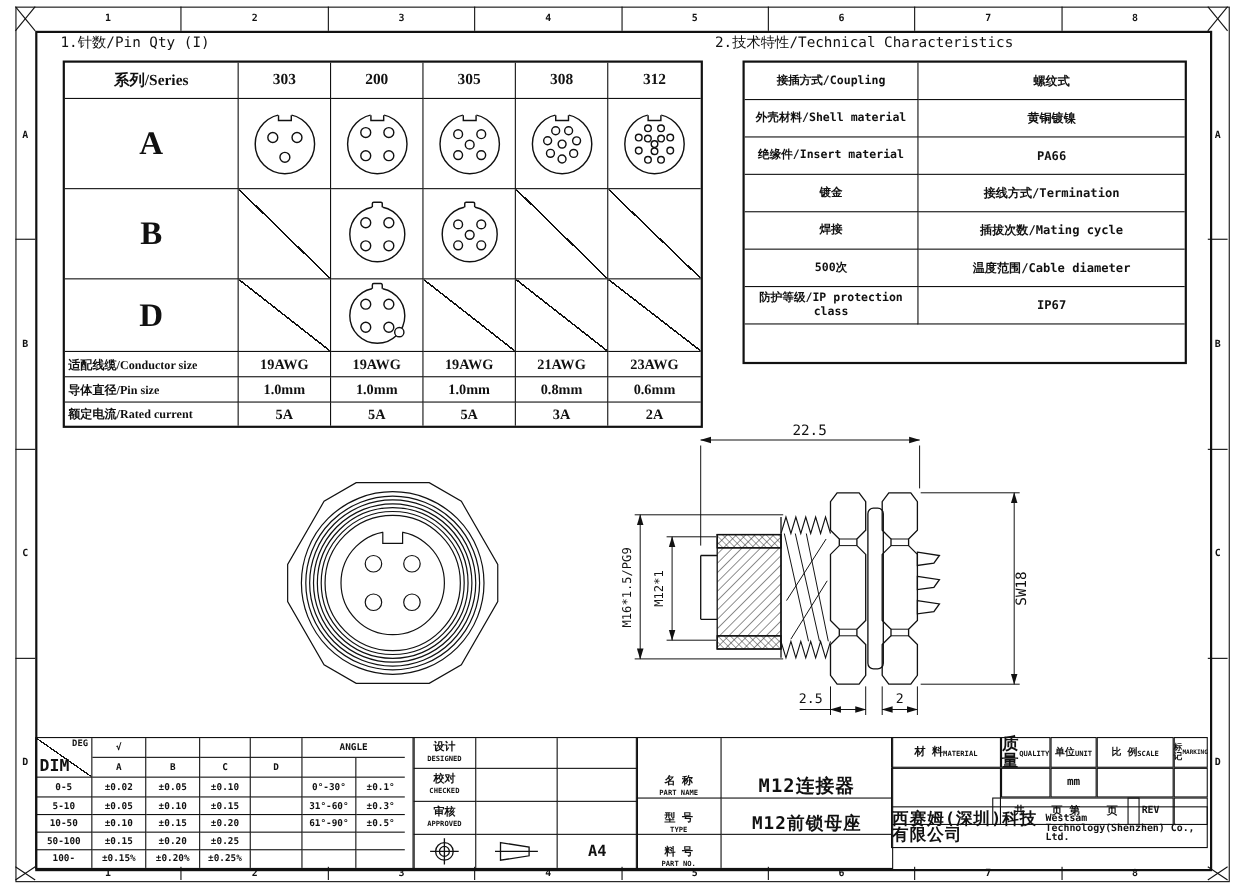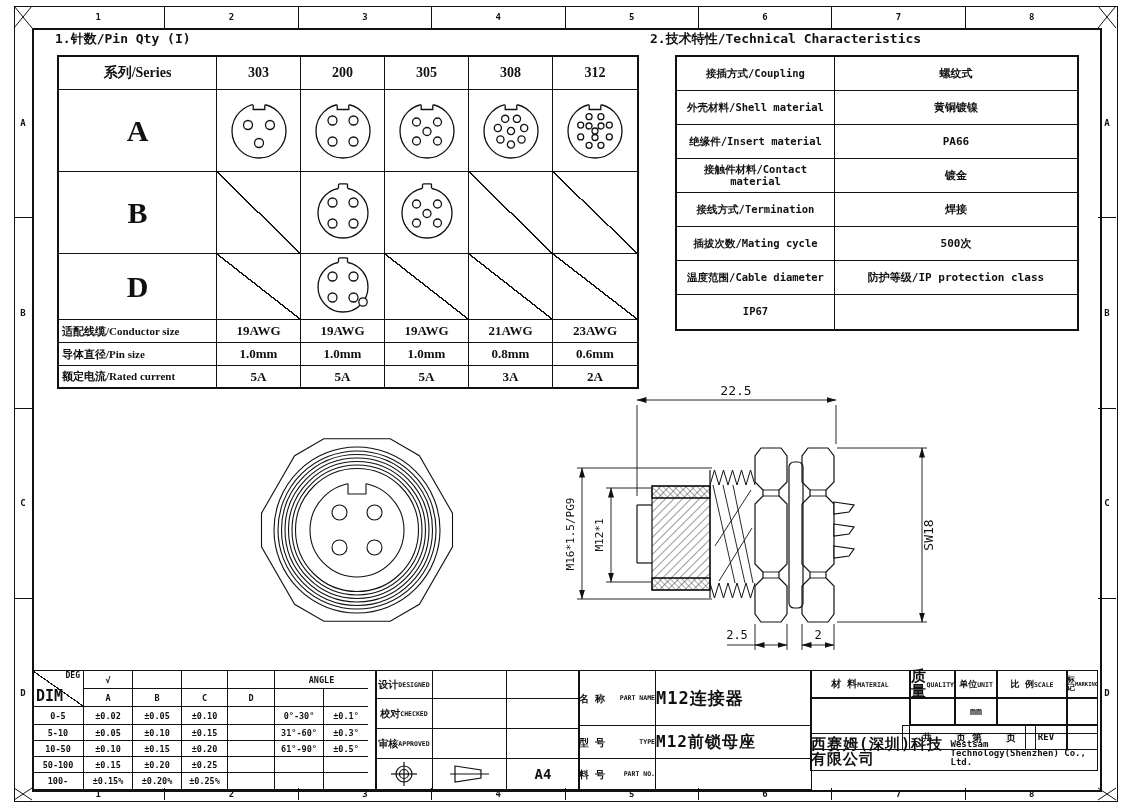--- a/index.html
+++ b/index.html
@@ -12,21 +12,21 @@
   .band-top{left:32px;top:6px;width:1066px;height:22px}
   .band-bottom{left:32px;top:788px;width:1066px;height:12px}
   .band-left{left:14px;top:28px;width:18px;height:760px;flex-direction:column}
   .band-right{left:1098px;top:28px;width:18px;height:760px;flex-direction:column}
   .band>div{flex:1;display:flex;align-items:center;justify-content:center}
   .band-top>div,.band-bottom>div{border-right:1px solid #111}
   .band-top>div:last-child,.band-bottom>div:last-child{border-right:none}
   .band-left>div,.band-right>div{border-bottom:1px solid #111}
   .band-left>div:last-child,.band-right>div:last-child{border-bottom:none}
   
-  .sec-title{position:absolute;font-family:"DejaVu Sans Mono",monospace;font-weight:bold;font-size:13px;white-space:nowrap}
+  .sec-title{position:absolute;font-family:"DejaVu Sans Mono",monospace;font-weight:normal;font-size:13px;white-space:nowrap}
   
   .s1-table{position:absolute;left:57px;top:55px;display:grid;
             grid-template-columns:158px repeat(5,84px);
             grid-template-rows:33px 82px 82px 66px 23px 23px 21px;
             border:2px solid #111}
   .s1-table>div{border-right:1px solid #111;border-bottom:1px solid #111;
                 display:flex;align-items:center;justify-content:center;
                 font-family:Liberation Serif, serif;font-weight:bold}
   .s1-table>div:nth-child(6n){border-right:none}
   .s1-table>div:nth-child(n+37){border-bottom:none}
@@ -61,27 +61,27 @@
   .tol .nbr{border-right:none}.tol .nbb{border-bottom:none}
   .diag{grid-row:1/3;grid-column:1;position:relative;
         background:linear-gradient(to top right,
           transparent calc(50% - 0.6px),#111 calc(50% - 0.6px),
           #111 calc(50% + 0.6px),transparent calc(50% + 0.6px))}
   .diag .t{position:absolute;top:0;right:3px;font-size:8px}
   .diag .b{position:absolute;bottom:1px;left:3px;font-size:15px}
   .signt{left:343px;width:203px;grid-template-columns:57px 74px 72px;
          grid-template-rows:28px 30px 30px 30px}
   .signt>div{border-right:1px solid #111;border-bottom:1px solid #111;
-             display:flex;flex-direction:row;align-items:center;justify-content:center;line-height:1}
+             display:flex;flex-direction:column;align-items:center;justify-content:center;line-height:1}
   .signt>div:nth-child(3n){border-right:none}
   .signt>div:nth-child(n+10){border-bottom:none}
   .partt{left:546px;width:232px;grid-template-columns:77px 155px;
          grid-template-rows:55px 33px 30px}
   .partt>div{border-right:1px solid #111;border-bottom:1px solid #111;
-             display:flex;flex-direction:row;align-items:center;justify-content:space-between;line-height:1.1}
+             display:flex;flex-direction:column;align-items:center;justify-content:flex-end;line-height:1.1}
   .partt>div:nth-child(2n){border-right:none}
   .partt>div:nth-child(n+5){border-bottom:none}
   .cn{font-size:10px}.en{font-size:6.5px;margin-top:2px}
   .part-val{font-size:17px;letter-spacing:1px}
   .meta{left:778px;width:288px;position:absolute;height:118px}
   .mcell{position:absolute;border:1px solid #111;display:flex;
          align-items:center;justify-content:center;line-height:1;box-sizing:border-box}
   .pages{font-size:10px;white-space:pre}
   .company-cn{font-size:15px;letter-spacing:1px}
   .company-en{font-size:9px;margin-top:2px}
@@ -284,21 +284,20 @@
 
 <div class="sec-title" style="left:650px;top:30px">2.技术特性/Technical Characteristics</div>
 
 <div class="s2-table">
   <div>接插方式/Coupling</div>
   <div>螺纹式</div>
   <div>外壳材料/Shell material</div>
   <div>黄铜镀镍</div>
   <div>绝缘件/Insert material</div>
   <div>PA66</div>
-  <div>接触件材料/Contact material</div>
   <div>镀金</div>
   <div>接线方式/Termination</div>
   <div>焊接</div>
   <div>插拔次数/Mating cycle</div>
   <div>500次</div>
   <div>温度范围/Cable diameter</div>
   <div>防护等级/IP protection class</div>
   <div>IP67</div>
 </div>
 

